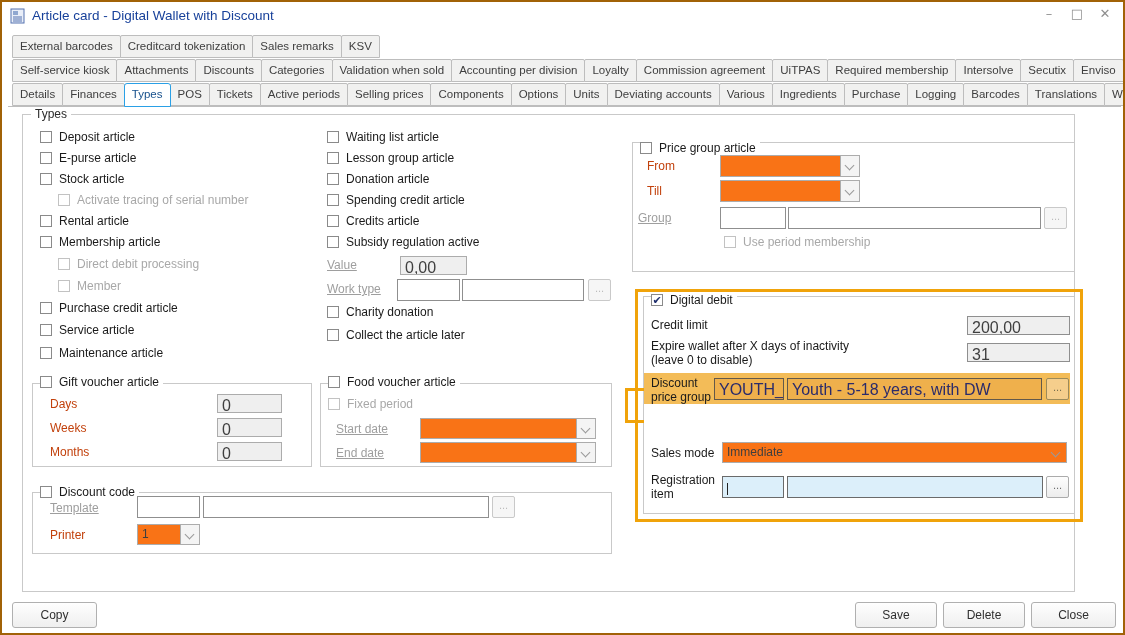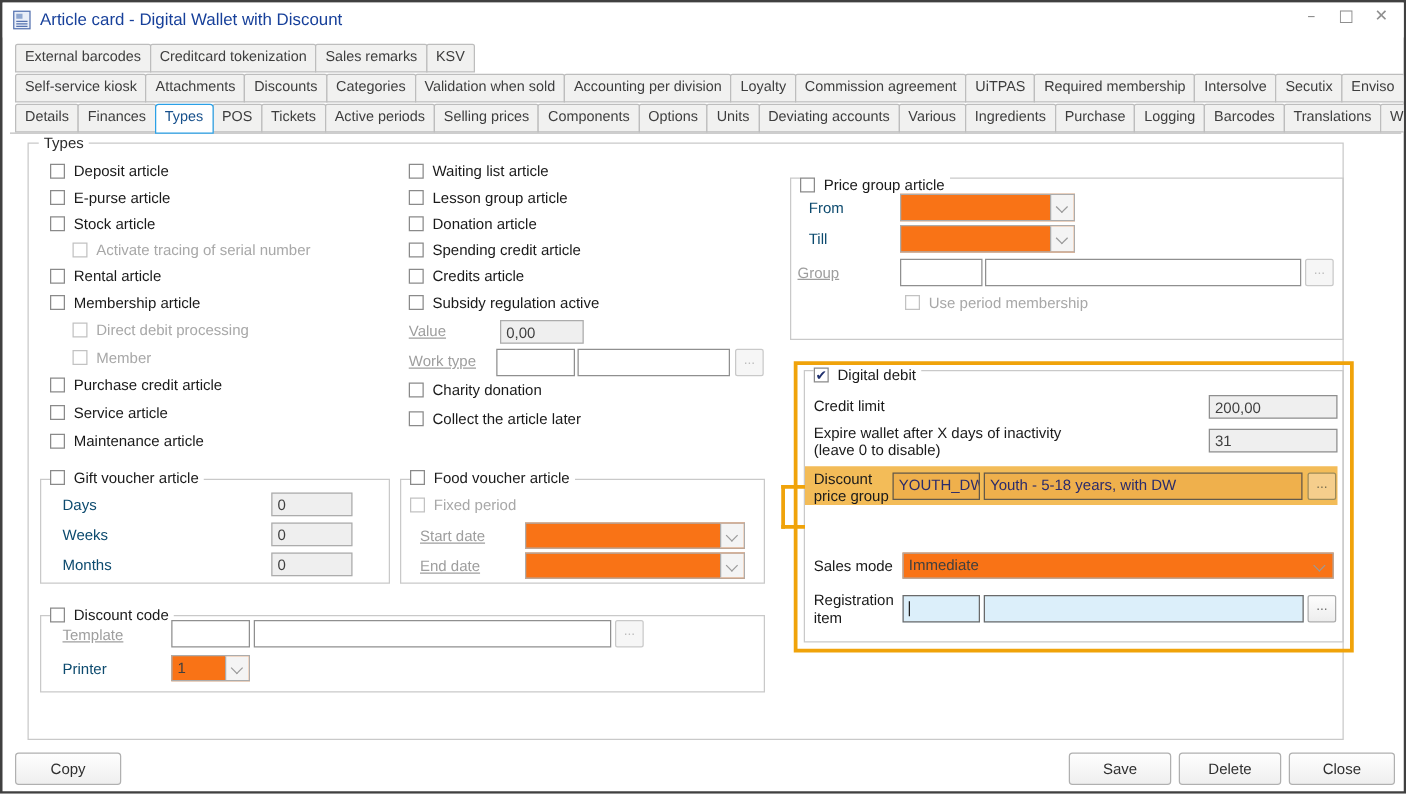--- a/index.html
+++ b/index.html
@@ -1,18 +1,18 @@
 <!DOCTYPE html>
 <html><head>
 <meta charset="utf-8">
 <style>
   * { box-sizing: border-box; }
   html,body { margin:0; padding:0; background:#fff; }
   body { font-family:"Liberation Sans", sans-serif; }
-  .dlg { position:relative; width:1125px; height:635px; border:2px solid #404040; background:#fff; overflow:hidden; }
+  .dlg { position:relative; width:1125px; height:635px; border:2px solid #a16207; background:#fff; overflow:hidden; }
 
   
   .titlebar { position:absolute; left:0; top:0; right:0; height:28px; background:#fff; }
   .title-icon { position:absolute; left:8px; top:6px; }
   .title-text { position:absolute; left:30px; top:6px; font-size:13.5px; color:#17409A; }
   .winctls { position:absolute; right:10px; top:4px; display:flex; gap:12px; }
   .winctl { font-family:"DejaVu Sans", sans-serif; color:#8F8F8F; font-size:13px; width:16px; text-align:center; cursor:default; }
 
   
   .tabrow { position:absolute; left:10px; display:flex; }
@@ -27,25 +27,25 @@
 
   
   .cbr { position:absolute; display:flex; align-items:center; gap:7px; font-size:12px; color:#1A1A1A; background:#fff; padding-right:4px; white-space:nowrap; z-index:2; }
   .cb { width:12px; height:12px; border:1px solid #8A8A8A; background:#fff; flex:none; position:relative; font-family:"DejaVu Sans",sans-serif; }
   .cbr.dis { color:#A8A8A8; }
   .cbr.dis .cb { border-color:#C2C2C2; }
   .cb.checked { color:#20306E; font-size:11px; line-height:11px; text-align:center; }
 
   
   .lbl { position:absolute; font-size:12px; color:#1A1A1A; white-space:nowrap; z-index:2; }
-  .lbl.gray { color:#0c4a6e; }
+  .lbl.gray { color:#c2410c; }
   .lbl.link { color:#9E9E9E; text-decoration:underline; }
 
   
-  .field { position:absolute; border:1px solid #8F8F8F; background:#fff; font-size:12px; color:#2B2B2B; padding:2px 4px; overflow:hidden; white-space:nowrap; z-index:2; }
+  .field { position:absolute; border:1px solid #8F8F8F; background:#fff; font-size:16px; color:#2B2B2B; padding:2px 4px; overflow:hidden; white-space:nowrap; z-index:2; }
   .field.dis { background:#EFEFEF; border-color:#ACACAC; color:#3F3F3F; }
   .field.amber { background:#EFB04C; border-color:#63594A; color:#2B2B6B; }
   .field.blue { background:#DCEFFA; border-color:#6A6A6A; }
   .caret { display:inline-block; width:1px; height:12px; background:#222; vertical-align:middle; }
 
   
   .dd { position:absolute; border:1px solid #ACACAC; background:#f97316; display:flex; z-index:2; }
   .ddv { flex:1; font-size:12px; color:#3F3F3F; padding:2px 4px; overflow:hidden; white-space:nowrap; }
   .chev { width:19px; border-left:1px solid #ACACAC; position:relative; background:#F4F4F4; }
   .chev.nodiv { border-left:none; background:transparent; }

